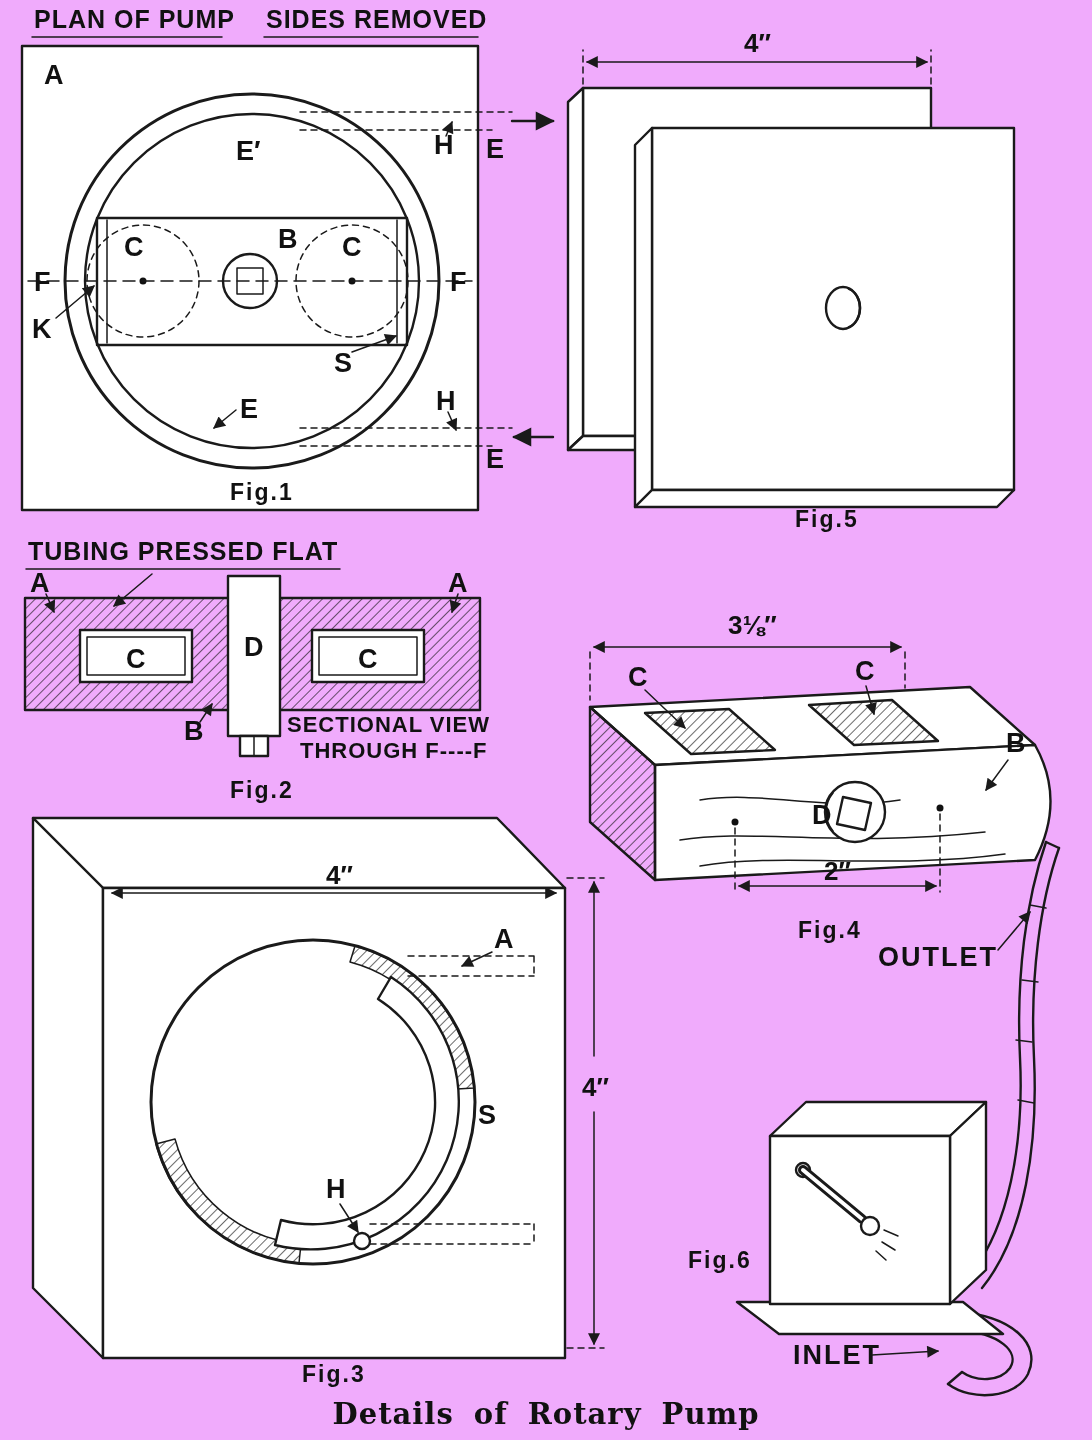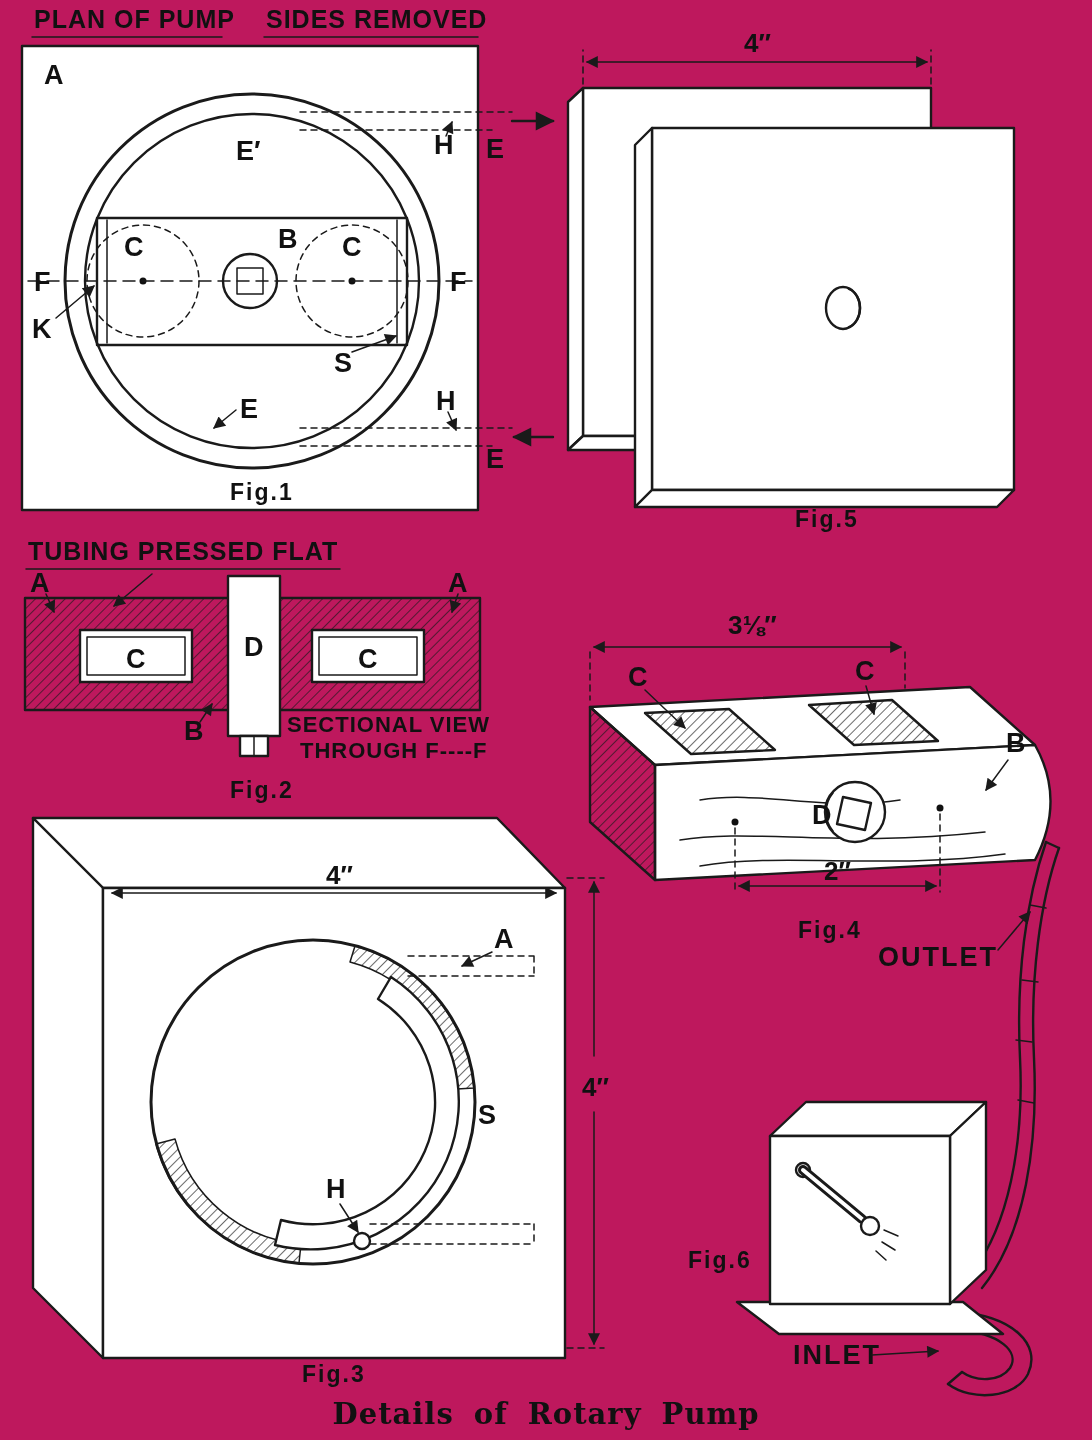--- a/index.html
+++ b/index.html
@@ -1,16 +1,16 @@
 <!DOCTYPE html>
 <html><head>
 <meta charset="utf-8">
 <style>
   html,body{margin:0;padding:0;background:#ffffff;}
-  .page{position:relative;width:1092px;height:1440px;background:#be185d;overflow:hidden;}
+  .page{position:relative;width:1092px;height:1440px;background:#f0abfc;overflow:hidden;}
   svg{display:block;}
   .ln{stroke:#1a1a1a;fill:none;stroke-width:2.4;stroke-linecap:round;stroke-linejoin:round;}
   .thk{stroke-width:3;}
   .thin{stroke-width:1.5;}
   .dash{stroke-dasharray:12 7;}
   .dash2{stroke-dasharray:6 5;}
   .wfill{fill:#ffffff;}
   .hfill{fill:url(#hatch);}
   text{fill:#111111;font-family:"Liberation Sans",sans-serif;}
   .hd{font-size:25px;font-weight:bold;letter-spacing:1px;}

